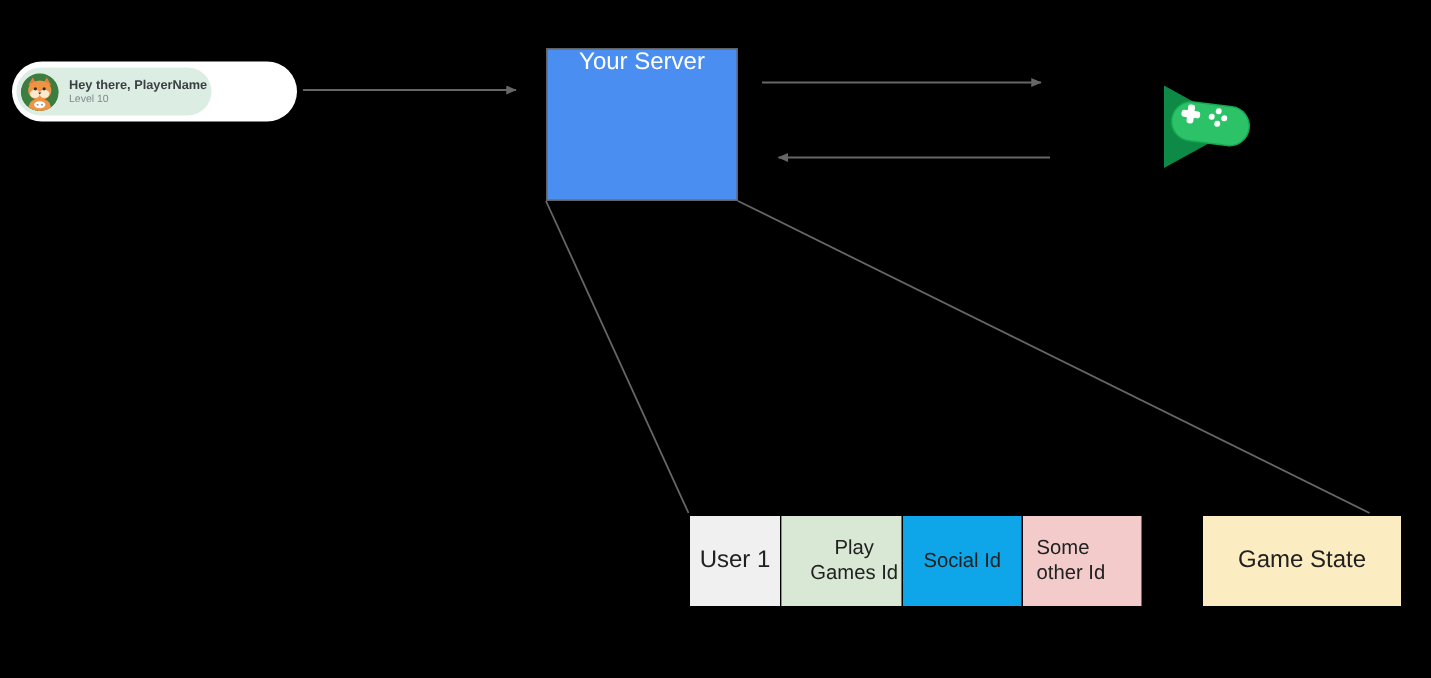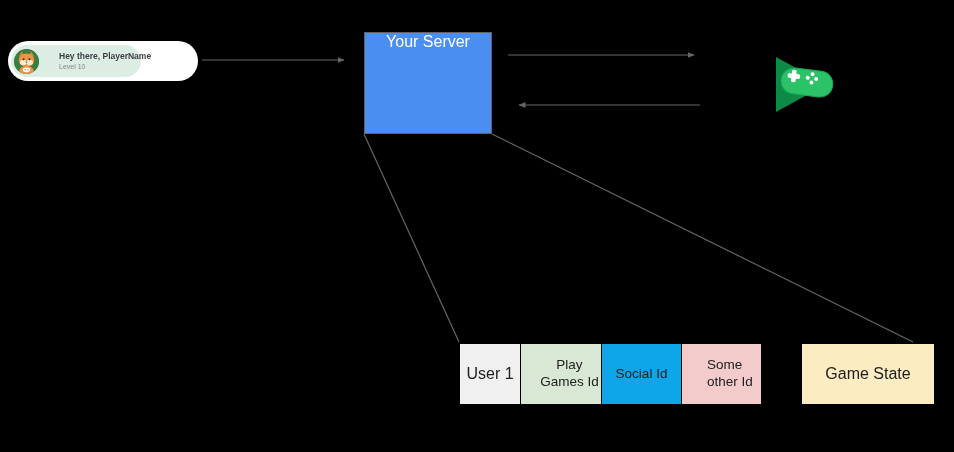--- a/index.html
+++ b/index.html
@@ -29,21 +29,21 @@
 
   
   .user-table{position:absolute;left:459px;top:343px;height:62px;display:flex;
     border:1px solid #000;z-index:2;background:#000;}
   .cell{height:100%;display:flex;align-items:center;justify-content:center;
     border-right:1px solid #000;color:#212121;text-align:center;line-height:1.25;}
   .cell:last-child{border-right:none;}
   .cell-0{width:61px;font-size:16px;}
   .cell-1{width:81px;font-size:13.5px;padding-left:17px;}
   .cell-2{width:80px;font-size:13.5px;}
-  .cell-3{width:80px;font-size:13.5px;justify-content:flex-start;text-align:left;padding-left:25px;}
+  .cell-3{width:80px;font-size:13.5px;justify-content:flex-start;text-align:left;padding-left:9px;}
   .cell-4{width:132px;font-size:16px;margin-left:40px;}
   .cell-1 span{display:inline-block;max-width:62px;}
   .cell-3 span{display:inline-block;max-width:52px;}
 </style>
 </head>
 <body>
 
 <div id="stage">
 
   <svg id="connectors" viewBox="0 0 954 452">
@@ -53,21 +53,21 @@
       </marker>
     </defs>
     <line x1="202" y1="60" x2="344" y2="60" stroke="#666666" stroke-width="1.2" marker-end="url(#arrow)"></line>
     <line x1="508" y1="55" x2="694" y2="55" stroke="#666666" stroke-width="1.2" marker-end="url(#arrow)"></line>
     <line x1="700" y1="105" x2="519" y2="105" stroke="#666666" stroke-width="1.2" marker-end="url(#arrow)"></line>
     <line x1="364" y1="134" x2="459" y2="342" stroke="#666666" stroke-width="1.2"></line>
     <line x1="492" y1="134" x2="913" y2="342" stroke="#666666" stroke-width="1.2"></line>
   </svg>
 
   <div class="player-card" style="background: rgb(255, 255, 255);">
-    <div class="player-card-inner" style="background: rgb(220, 237, 227); gap: 13px;">
+    <div class="player-card-inner" style="background: rgb(220, 237, 227);">
       <div class="avatar" style="background: rgb(60, 125, 65);">
         <svg width="25" height="25" viewBox="0 0 24 24">
           <circle cx="12" cy="12" r="12" fill="#3c7d41"></circle>
           <ellipse cx="12" cy="21" rx="7" ry="5" fill="#ef9444"></ellipse>
           <ellipse cx="12" cy="20" rx="3.6" ry="2.2" fill="#ffffff"></ellipse>
           <circle cx="10.6" cy="20" r="0.7" fill="#9aa0a6"></circle>
           <circle cx="13.4" cy="20" r="0.7" fill="#9aa0a6"></circle>
           <polygon points="4.6,7.5 7.5,2.5 10,7" fill="#e5813a"></polygon>
           <polygon points="19.4,7.5 16.5,2.5 14,7" fill="#e5813a"></polygon>
           <ellipse cx="12" cy="10.8" rx="7.4" ry="6.4" fill="#ef9444"></ellipse>

